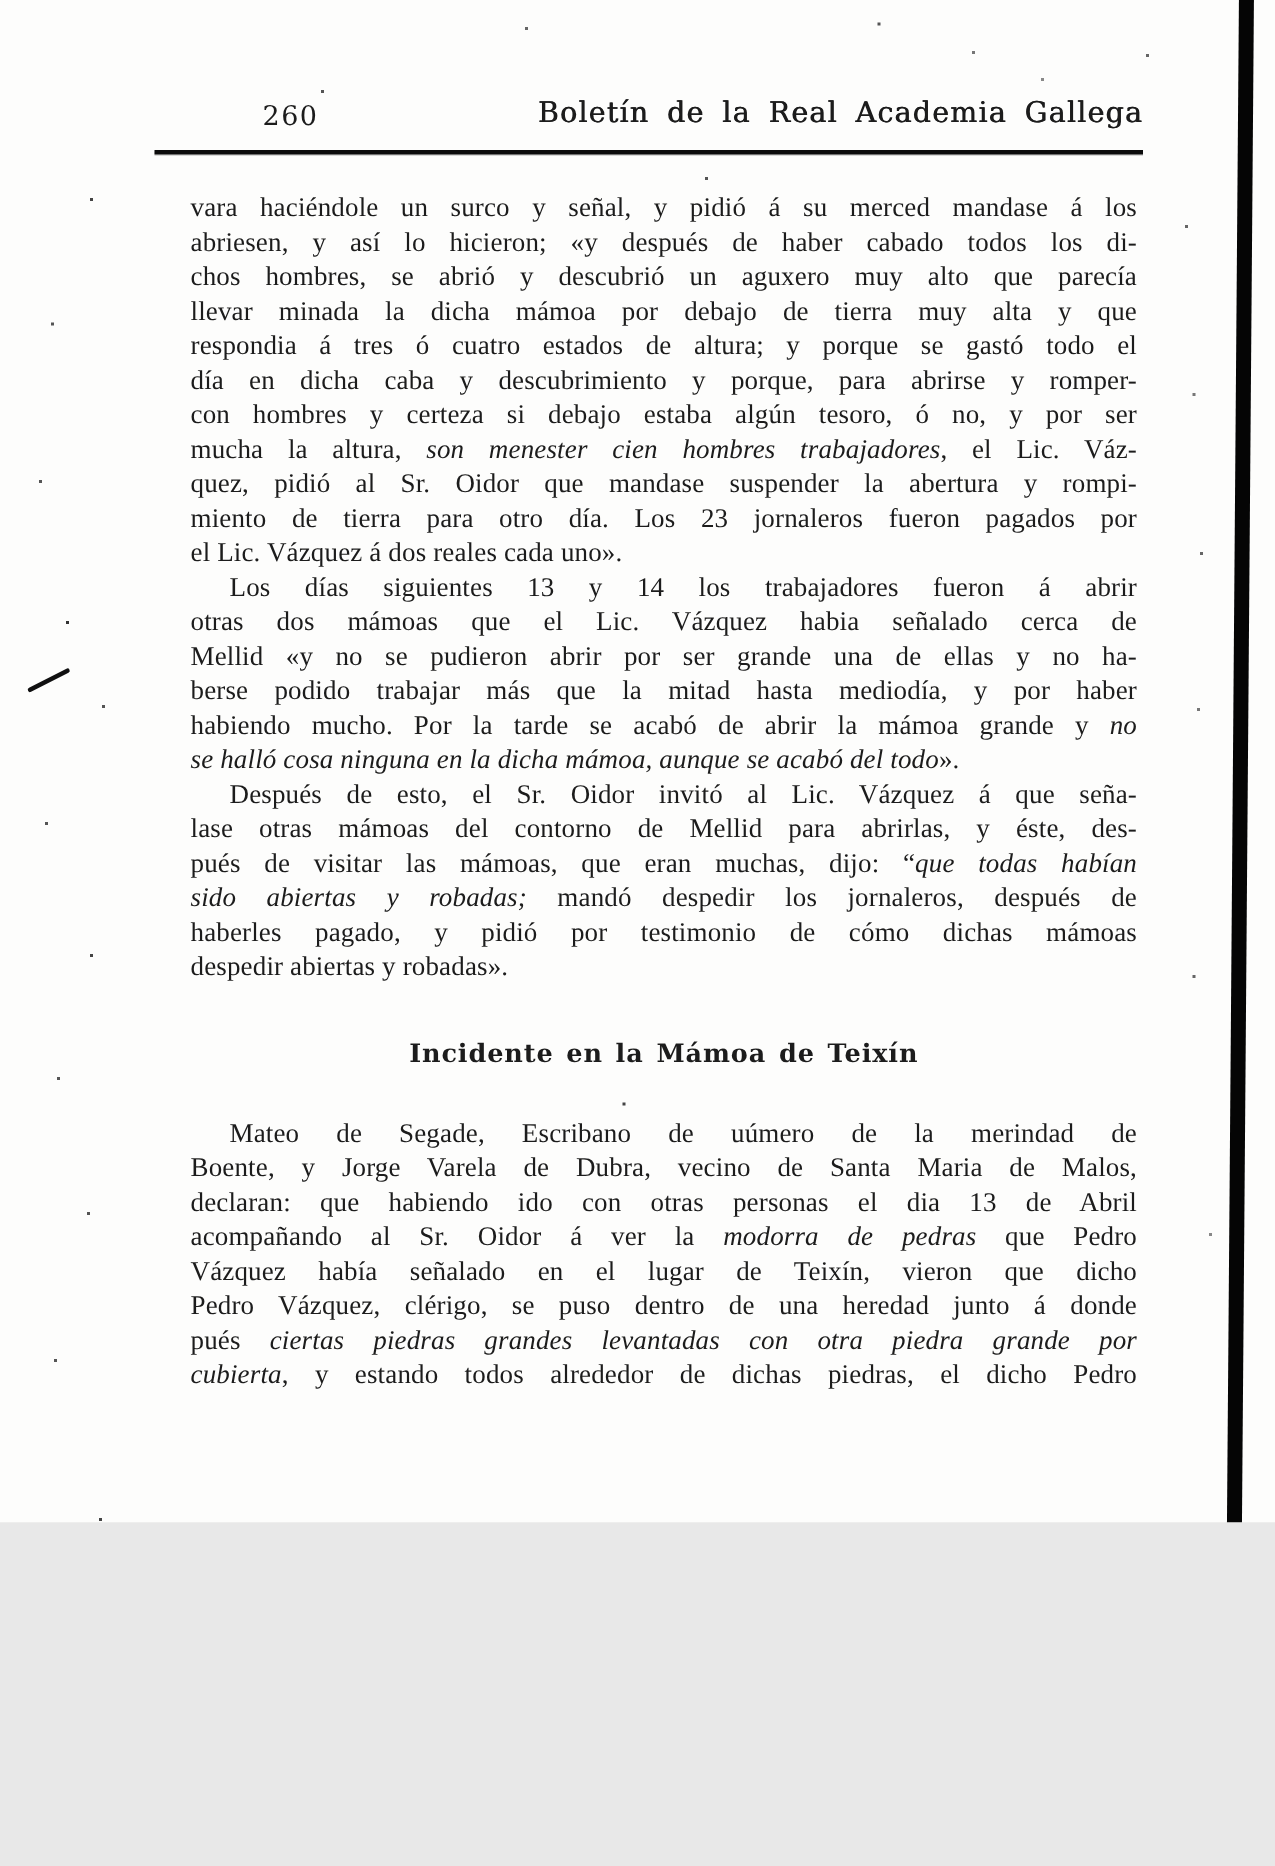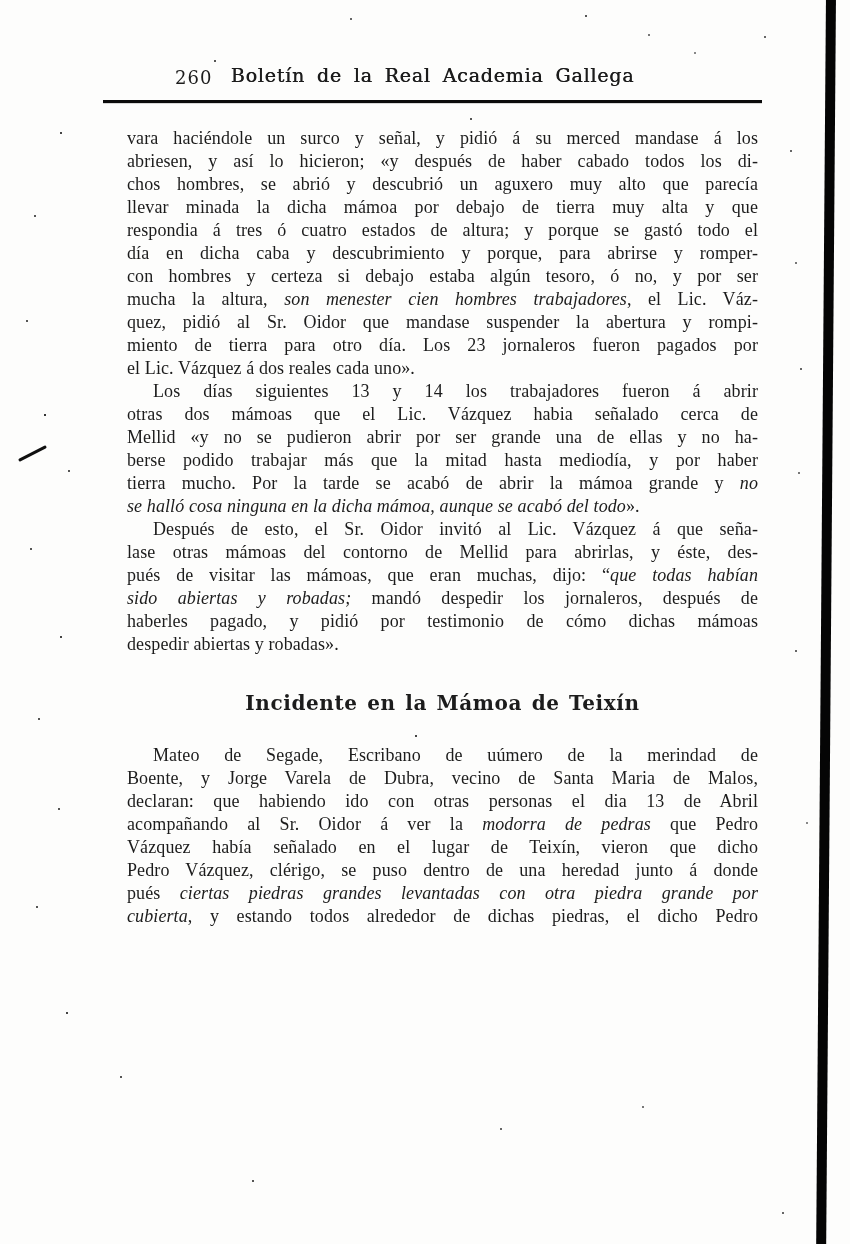--- a/index.html
+++ b/index.html
@@ -1,40 +1,40 @@
 <!DOCTYPE html>
 <html><head>
 <meta charset="utf-8">
 <style>
   html, body { margin: 0; padding: 0; background: #e8e8e8; }
   .page {
     position: relative;
     width: 850px;
-    height: 1244px;
+    height: 1015px;
     background: #fdfdfc;
     overflow: hidden;
     font-family: "DejaVu Serif", serif;
     color: #1c1c1c;
   }
   .content {
     position: absolute;
     left: 103px;
     top: 64px;
     width: 659px;
   }
   .header { position: relative; height: 29px; }
   .page-number {
     position: absolute;
     left: 72px;
     top: 3px;
     font-size: 18px;
     letter-spacing: 1px;
   }
   .journal-title {
-    text-align: center;
+    text-align: right;
     font-size: 19px;
     letter-spacing: 0.8px;
     word-spacing: 5px;
     text-shadow: 0.4px 0 0 currentColor;
     white-space: nowrap;
   }
   .rule {
     height: 3px;
     background: #0b0b0b;
     margin-top: 7px;
@@ -55,21 +55,21 @@
     font-family: Liberation Serif, serif;
   }
   .line.last { text-align-last: left; }
   .line.indent { text-indent: 26px; }
   .it { font-style: italic; }
   .section-heading {
     margin-top: 36px;
     margin-bottom: 30px;
     text-align: center;
     font-weight: bold;
-    font-size: 20px;
+    font-size: 17px;
     line-height: 22px;
     letter-spacing: 0.6px;
     word-spacing: 2px;
   }
   .pen-mark {
     position: absolute;
     left: 17px;
     top: 452px;
     width: 31px;
     height: 3px;
@@ -131,21 +131,21 @@
           <div class="line"><span>mucha la altura, </span><span class="it">son menester cien hombres trabajadores</span><span>, el Lic. Váz-</span></div>
           <div class="line"><span>quez, pidió al Sr. Oidor que mandase suspender la abertura y rompi-</span></div>
           <div class="line"><span>miento de tierra para otro día. Los 23 jornaleros fueron pagados por</span></div>
           <div class="line last"><span>el Lic. Vázquez á dos reales cada uno».</span></div>
         </div>
         <div class="paragraph">
           <div class="line indent"><span>Los días siguientes 13 y 14 los trabajadores fueron á abrir</span></div>
           <div class="line"><span>otras dos mámoas que el Lic. Vázquez habia señalado cerca de</span></div>
           <div class="line"><span>Mellid «y no se pudieron abrir por ser grande una de ellas y no ha-</span></div>
           <div class="line"><span>berse podido trabajar más que la mitad hasta mediodía, y por haber</span></div>
-          <div class="line"><span>tierra mucho. Por la tarde se acabó de abrir la mámoa grande y </span><span class="it">no</span></div>
+          <div class="line"><span>habiendo mucho. Por la tarde se acabó de abrir la mámoa grande y </span><span class="it">no</span></div>
           <div class="line last"><span class="it">se halló cosa ninguna en la dicha mámoa, aunque se acabó del todo</span><span>».</span></div>
         </div>
         <div class="paragraph">
           <div class="line indent"><span>Después de esto, el Sr. Oidor invitó al Lic. Vázquez á que seña-</span></div>
           <div class="line"><span>lase otras mámoas del contorno de Mellid para abrirlas, y éste, des-</span></div>
           <div class="line"><span>pués de visitar las mámoas, que eran muchas, dijo: “</span><span class="it">que todas habían</span></div>
           <div class="line"><span class="it">sido abiertas y robadas;</span><span> mandó despedir los jornaleros, después de</span></div>
           <div class="line"><span>haberles pagado, y pidió por testimonio de cómo dichas mámoas</span></div>
           <div class="line last"><span>despedir abiertas y robadas».</span></div>
         </div>

